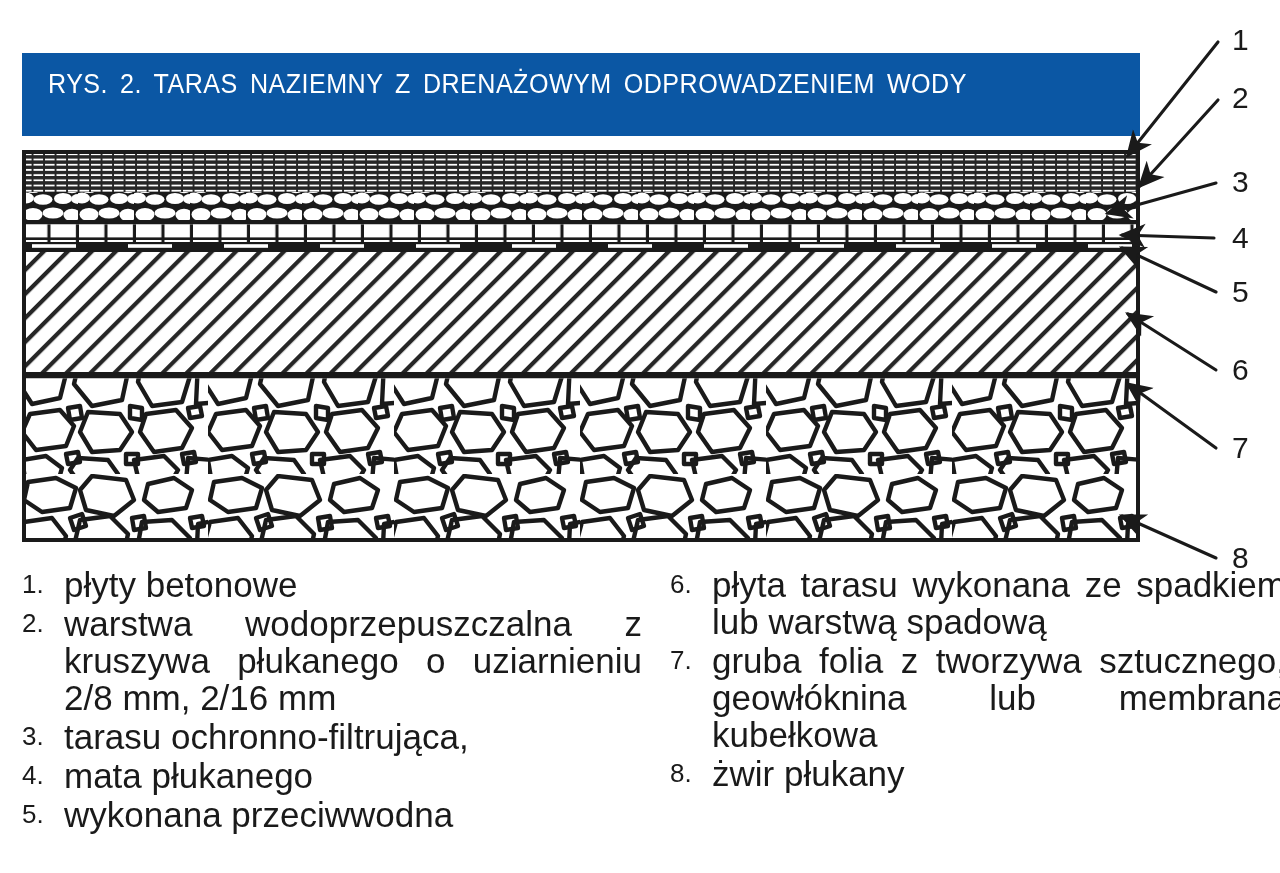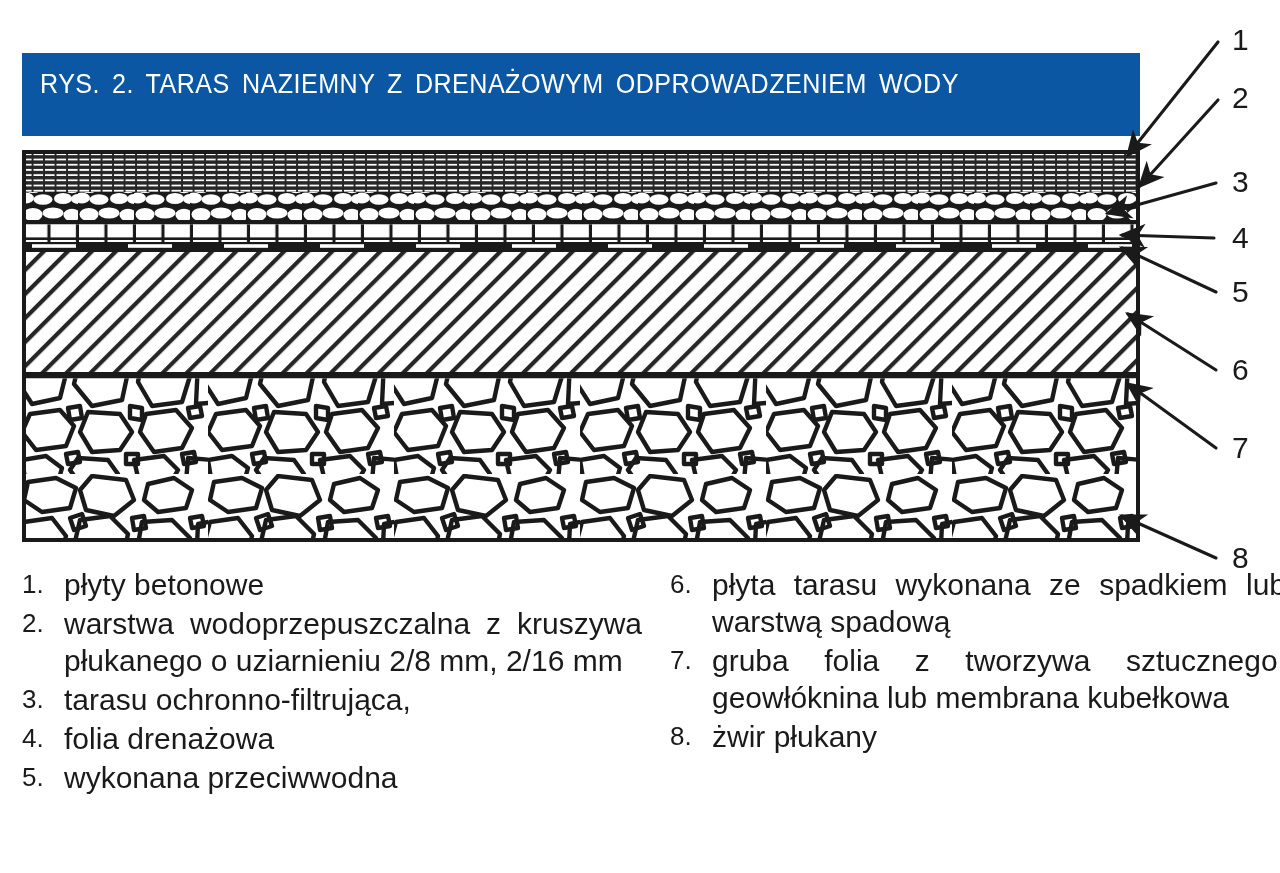--- a/index.html
+++ b/index.html
@@ -13,21 +13,21 @@
   }
   #root{position:absolute;left:0;top:0;width:1280px;height:873px;}
 
   
   .title-bar{
     position:absolute;
     left:22px;top:53px;
     width:1118px;height:83px;
     background:var(--accent,#0b57a4);
     box-sizing:border-box;
-    padding:12px 16px 0 18px;
+    padding:12px 16px 0 26px;
   }
   .title-text{
     color:#ffffff;
     font-size:27px;
     line-height:39px;
     font-weight:400;
     letter-spacing:0.5px;
     word-spacing:5px;
     text-transform:uppercase;
     font-family:"Liberation Sans Narrow","Liberation Sans",sans-serif;
@@ -76,21 +76,21 @@
   }
   .legend-num{
     flex:0 0 auto;
     width:42px;
     font-size:26px;
     line-height:37px;
     color:#1a1a1a;
   }
   .legend-text{
     flex:1 1 auto;
-    font-size:30px;
+    font-size:35px;
     line-height:37px;
     color:#1a1a1a;
     word-spacing:0px;
   }
   .legend-text.justify{
     text-align:justify;
     text-align-last:left;
   }
 </style>
 </head>
@@ -234,21 +234,21 @@
         <div class="legend-item">
           <span class="legend-num">2.</span>
           <span class="legend-text justify">warstwa wodoprzepuszczalna z kruszywa płukanego o uziarnieniu 2/8 mm, 2/16 mm</span>
         </div>
         <div class="legend-item">
           <span class="legend-num">3.</span>
           <span class="legend-text">tarasu ochronno-filtrująca,</span>
         </div>
         <div class="legend-item">
           <span class="legend-num">4.</span>
-          <span class="legend-text">folia drenażowa</span>
+          <span class="legend-text">mata płukanego</span>
         </div>
         <div class="legend-item">
           <span class="legend-num">5.</span>
           <span class="legend-text">wykonana przeciwwodna</span>
         </div>
       </div>
     <div class="legend-col right" id="legend-right">
         <div class="legend-item">
           <span class="legend-num">6.</span>
           <span class="legend-text justify">płyta tarasu wykonana ze spadkiem lub warstwą spadową</span>

